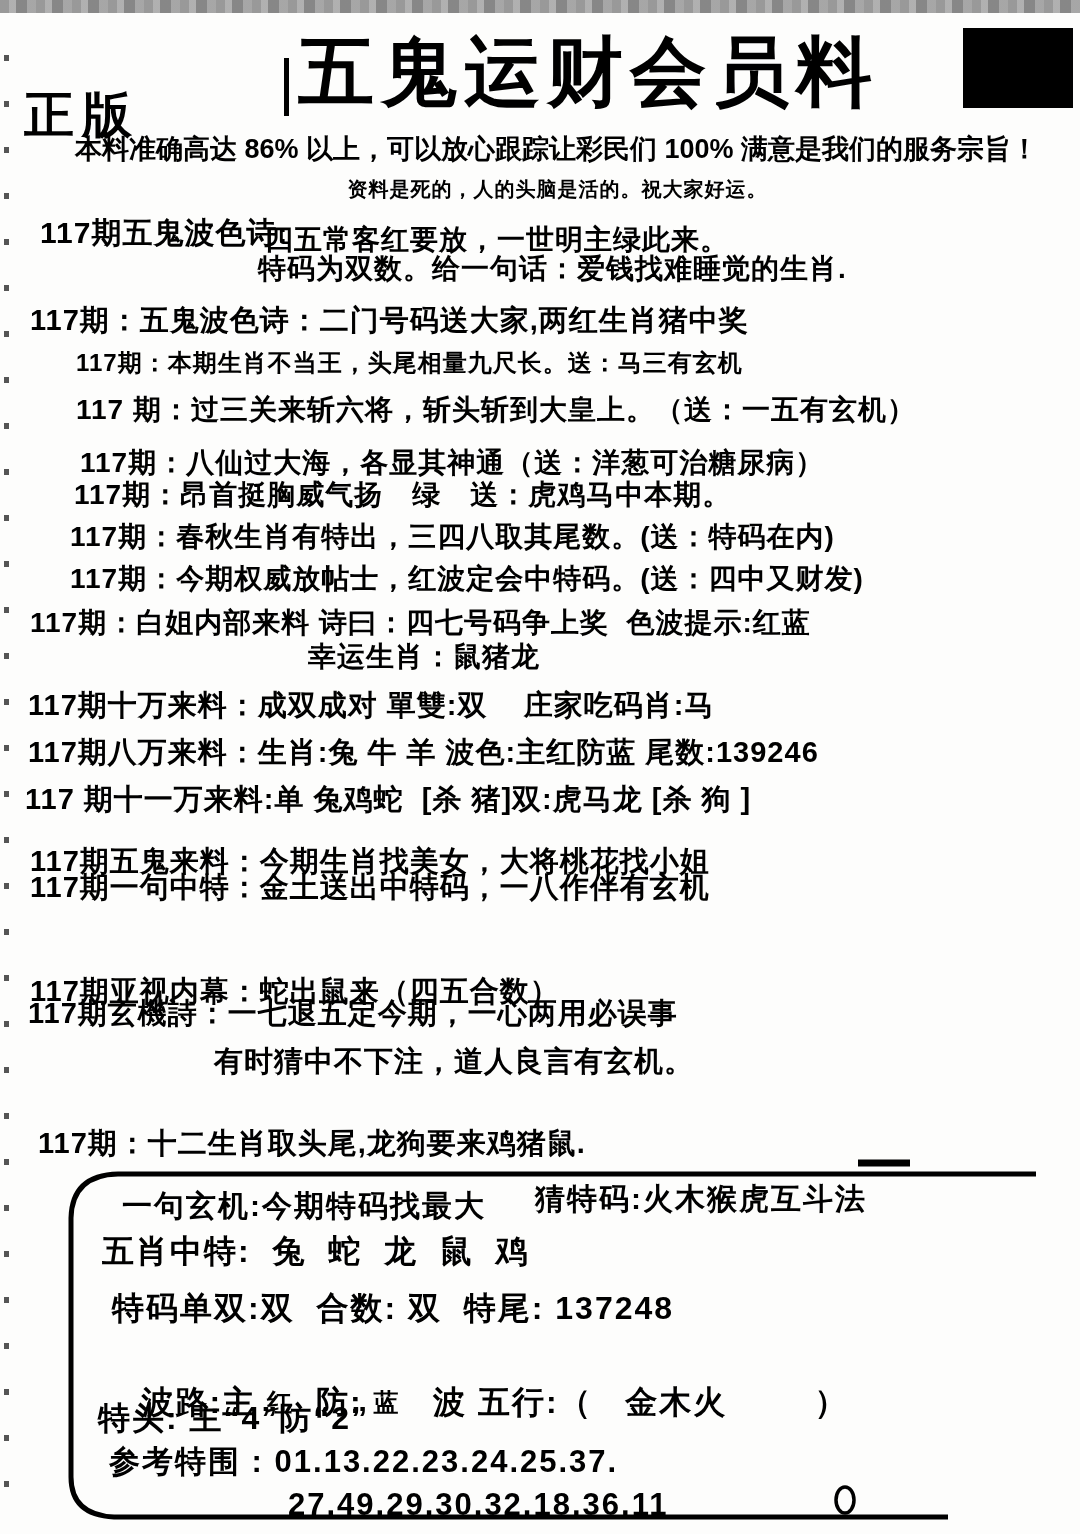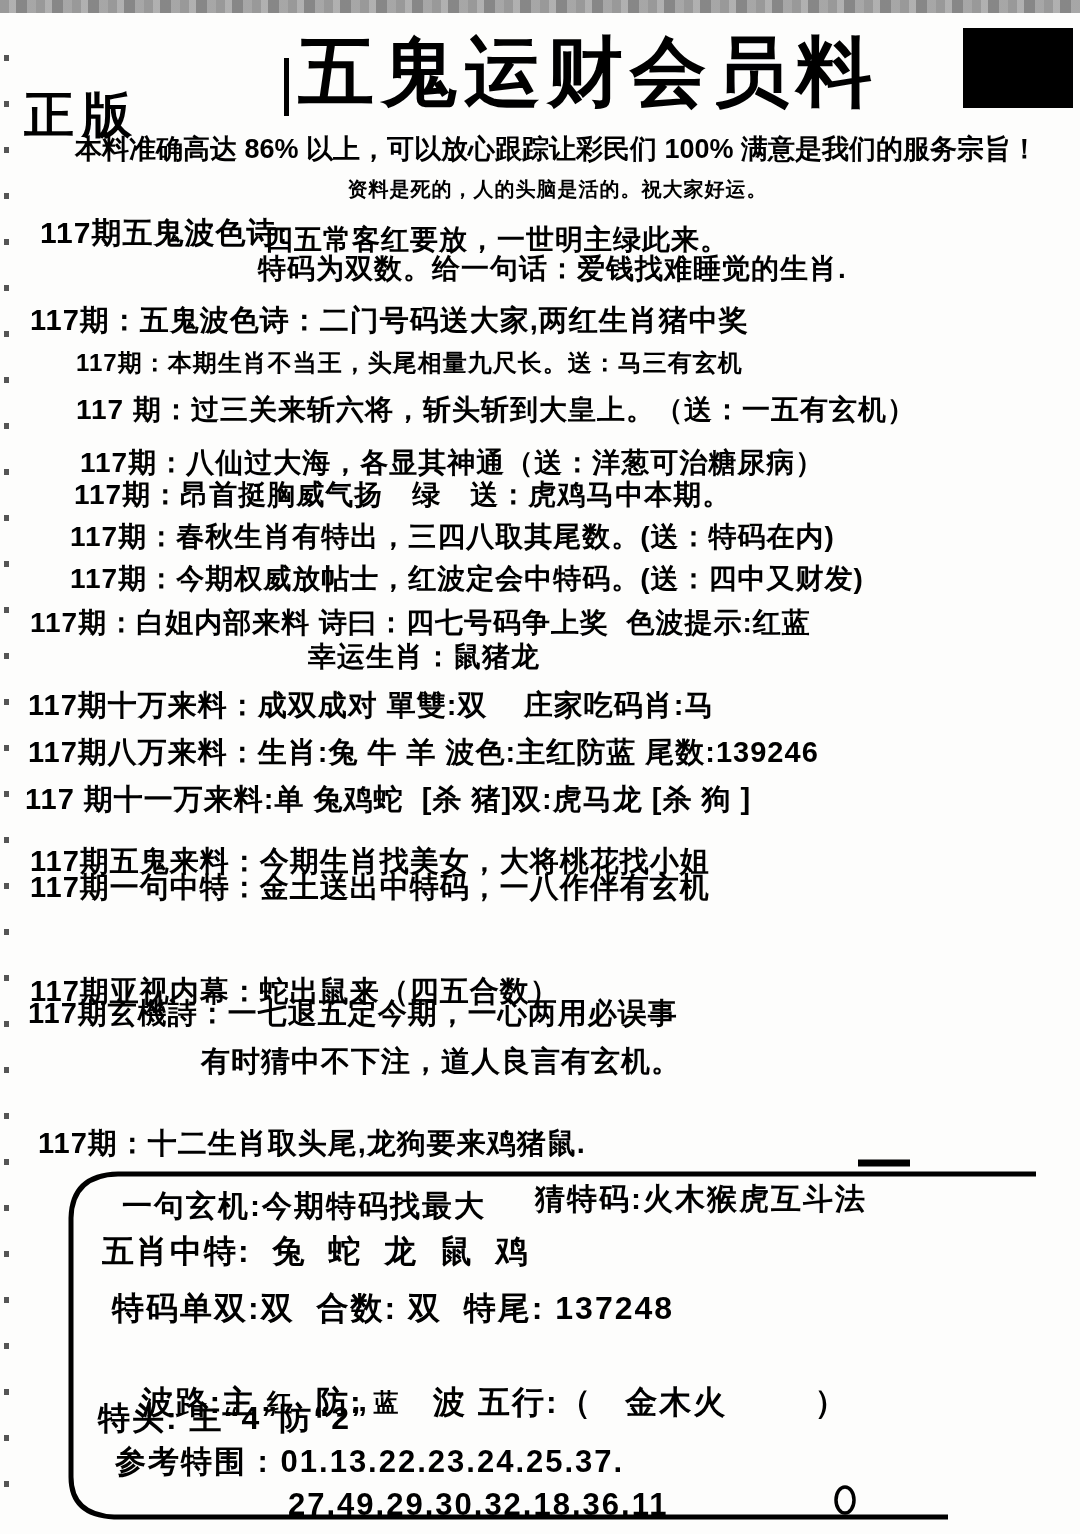--- a/index.html
+++ b/index.html
@@ -69,35 +69,35 @@
   <div class="line" style="left:70px;top:563px;font-size:28px;">117期：今期权威放帖士，红波定会中特码。(送：四中又财发)</div>
   <div class="line" style="left:30px;top:607px;font-size:28px;">117期：白姐内部来料 诗曰：四七号码争上奖  色波提示:红蓝</div>
   <div class="line" style="left:308px;top:641px;font-size:28px;">幸运生肖：鼠猪龙</div>
   <div class="line" style="left:28px;top:689px;font-size:29px;">117期十万来料：成双成对 單雙:双    庄家吃码肖:马</div>
   <div class="line" style="left:28px;top:736px;font-size:29px;">117期八万来料：生肖:兔 牛 羊 波色:主红防蓝 尾数:139246</div>
   <div class="line" style="left:25px;top:783px;font-size:29px;">117 期十一万来料:单 兔鸡蛇  [杀 猪]双:虎马龙 [杀 狗 ]</div>
   <div class="line" style="left:30px;top:829px;font-size:29px;margin-top:16px;">117期五鬼来料：今期生肖找美女，大将桃花找小姐</div>
   <div class="line" style="left:30px;top:871px;font-size:29px;">117期一句中特：金土送出中特码，一八作伴有玄机</div>
   <div class="line" style="left:30px;top:955px;font-size:29px;margin-top:20px;">117期亚视内幕：蛇出鼠来（四五合数）</div>
   <div class="line" style="left:28px;top:997px;font-size:29px;">117期玄機詩：一七退五定今期，一心两用必误事</div>
-  <div class="line" style="left:201px;top:1045px;font-size:29px;">有时猜中不下注，道人良言有玄机。</div>
+  <div class="line" style="left:214px;top:1045px;font-size:29px;">有时猜中不下注，道人良言有玄机。</div>
   <div class="line" style="left:38px;top:1127px;font-size:29px;">117期：十二生肖取头尾,龙狗要来鸡猪鼠.</div>
 
   <svg class="overlay" viewBox="0 0 1080 1534">
     <path d="M 1036 1174 L 118 1174 Q 72 1175 71 1218 L 71 1477 Q 71 1515 114 1517 L 948 1517" fill="none" stroke="#000" stroke-width="5"></path>
     <path d="M 858 1163 L 910 1163" stroke="#000" stroke-width="7" fill="none"></path>
     <ellipse cx="845" cy="1500" rx="9" ry="13" fill="none" stroke="#000" stroke-width="3.5"></ellipse>
   </svg>
 
   <div class="box-line" style="left:122px;top:1186px;font-size:30px;">一句玄机:今期特码找最大</div>
   <div class="box-line" style="left:535px;top:1179px;font-size:30px;">猜特码:火木猴虎互斗法</div>
   <div class="box-line" style="left:102px;top:1230px;font-size:32px;">五肖中特:  兔  蛇  龙  鼠  鸡</div>
   <div class="box-line" style="left:112px;top:1287px;font-size:32px;">特码单双:双  合数: 双  特尾: 137248</div>
 
   <div class="box-line" style="left:98px;top:1344px;font-size:32px;">
     <span class="wave-part">波路:主 </span><span class="wave-part wave-small">红</span><span class="wave-part">  防: </span><span class="wave-part wave-small">蓝</span><span class="wave-part">   波 五行:（   金木火        ）</span>
   </div>
 
   <div class="box-line" style="left:98px;top:1397px;font-size:32px;">特头: 主“4”防“2”</div>
-  <div class="box-line" style="left:115px;top:1441px;font-size:31px;">参考特围 : 01.13.22.23.24.25.37.</div>
+  <div class="box-line" style="left:109px;top:1441px;font-size:31px;">参考特围 : 01.13.22.23.24.25.37.</div>
   <div class="box-line" style="left:288px;top:1487px;font-size:31px;">27.49.29.30.32.18.36.11</div>
 
 </div>
 
 </body></html>

